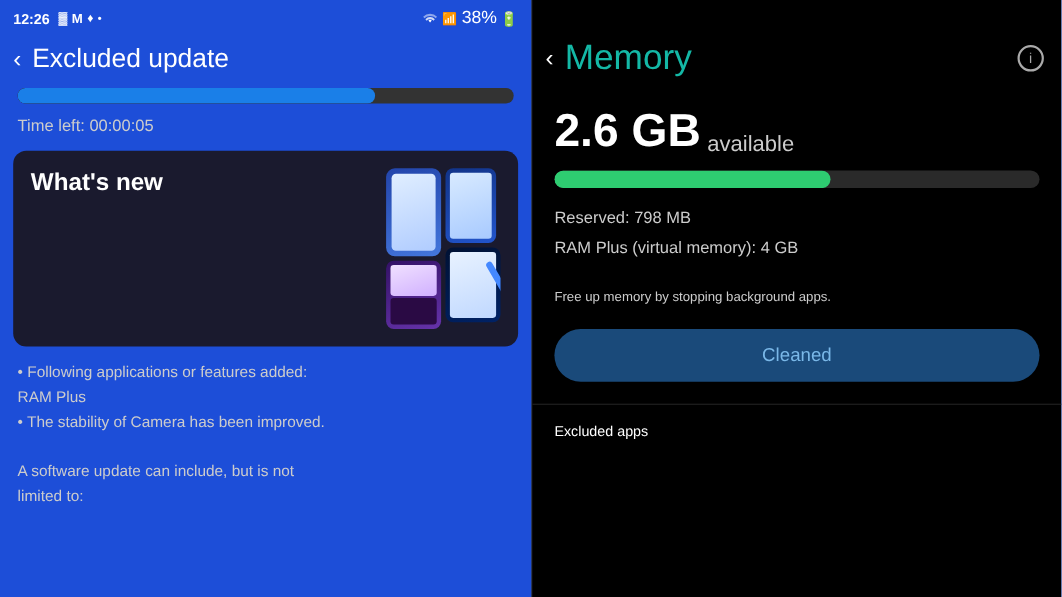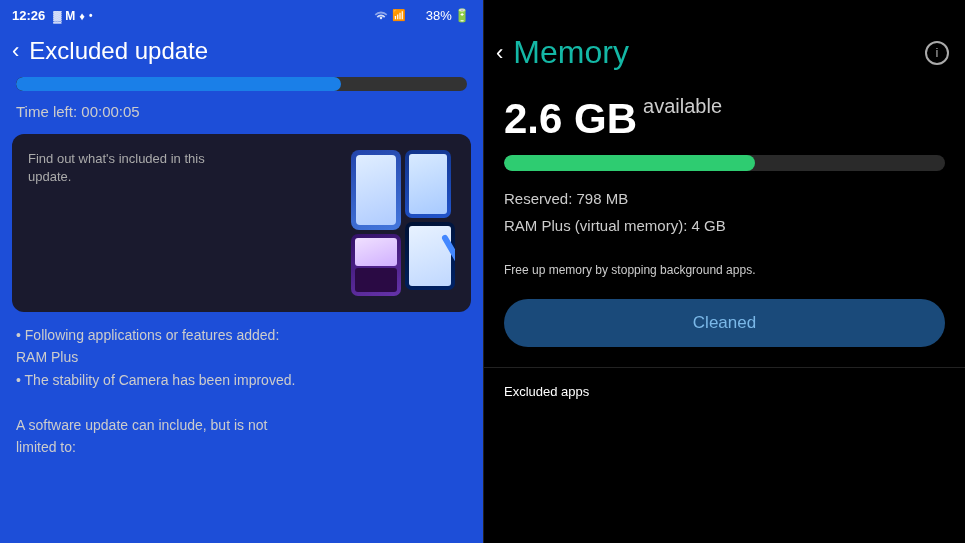--- a/index.html
+++ b/index.html
@@ -175,21 +175,21 @@
       align-items: center;
       justify-content: center;
       font-size: 13px;
       color: #aaa;
       cursor: pointer;
     }
 
     .memory-value {
       padding: 18px 20px 6px 20px;
       display: flex;
-      align-items: flex-start;
+      align-items: flex-end;
       gap: 6px;
     }
 
     .mem-gb {
       font-size: 42px;
       font-weight: 700;
       color: #fff;
     }
 
     .mem-available {
@@ -355,39 +355,39 @@
     </div>
     <div class="status-right">
       <span>
         <svg width="16" height="12" viewBox="0 0 16 12" fill="white">
             <path d="M8 10.5l1.5-1.8A2.5 2.5 0 008 8a2.5 2.5 0 00-1.5.7L8 10.5z"></path>
             <path d="M8 7.5c1.2 0 2.3.5 3.1 1.3l1.2-1.4A6 6 0 008 5.5a6 6 0 00-4.3 1.9l1.2 1.4A4 4 0 018 7.5z" opacity=".8"></path>
             <path d="M8 4.5c2 0 3.8.8 5.1 2.1l1.2-1.4A9 9 0 008 2.5a9 9 0 00-6.3 2.7l1.2 1.4A7 7 0 018 4.5z" opacity=".5"></path>
           </svg>
       </span>
       <span style="font-size:11px; letter-spacing:1px;">📶</span>
-      <span style="font-size:13px;margin-left:16px;">38%</span>
+      <span style="font-size:16px;">38%</span>
       <span style="font-size:13px;">🔋</span>
     </div>
   </div>
 
   <div class="header-row">
     <span class="back-arrow">‹</span>
     <span class="page-title">Excluded update</span>
   </div>
 
   <div class="progress-bar-container">
     <div class="progress-bar-fill" style="width: 72%"></div>
   </div>
 
   <div class="time-left">Time left: 00:00:05</div>
 
   <div class="whats-new-card">
     <div class="whats-new-text">
-      <p>Find out what's included in this update.</p>
+      <h2>What's new</h2>
     </div>
     <div class="whats-new-images">
       <div class="img-col">
         <div class="phone-tall"></div>
         <div class="phone-fold-img"></div>
       </div>
       <div class="img-col">
         <div class="phone-medium"></div>
         <div class="stylus-img"></div>
       </div>

